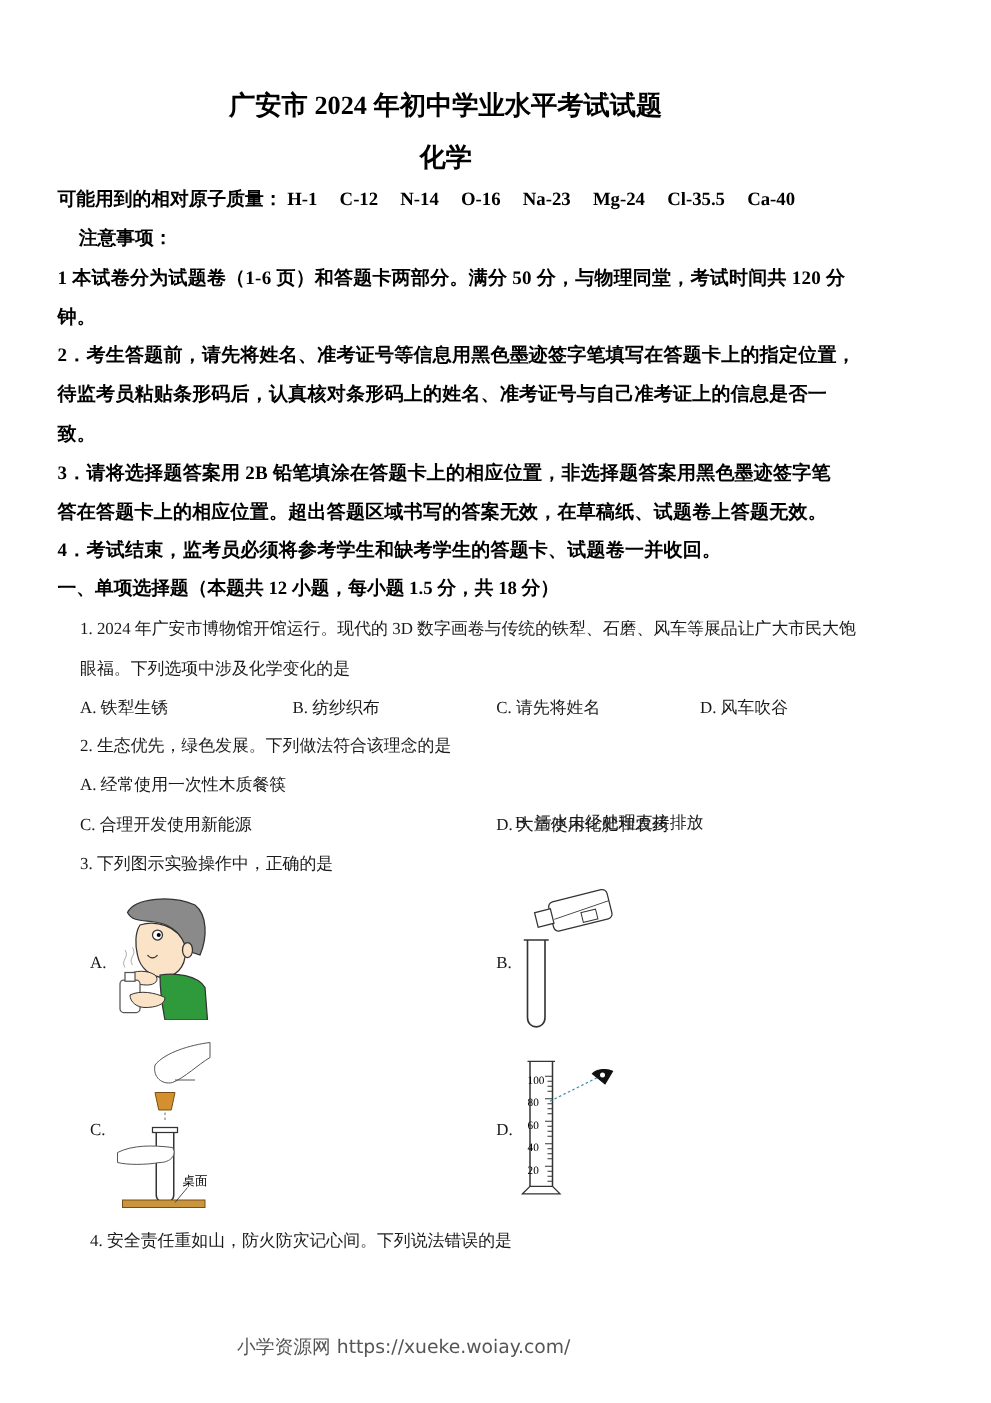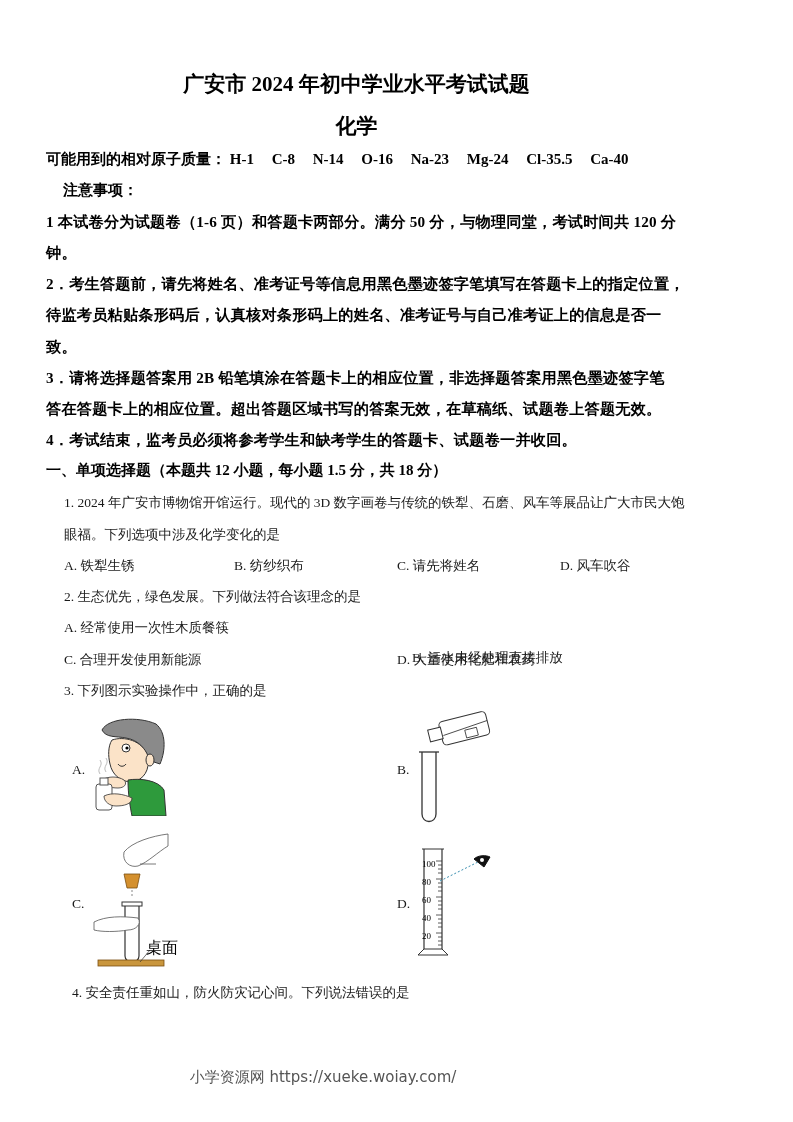--- a/index.html
+++ b/index.html
@@ -16,21 +16,21 @@
   </style>
 </head>
 <body class="serif">
 
 <div class="abs title" style="top:70px;">广安市 2024 年初中学业水平考试试题</div>
 <div class="abs title" style="top:112px;">化学</div>
 
 <div class="abs bold" style="left:46px; top:150px;">
   <span>可能用到的相对原子质量：</span>
   <span style="margin-right:14px;">H-1</span>
-  <span style="margin-right:14px;">C-8</span>
+  <span style="margin-right:14px;">C-12</span>
   <span style="margin-right:14px;">N-14</span>
   <span style="margin-right:14px;">O-16</span>
   <span style="margin-right:14px;">Na-23</span>
   <span style="margin-right:14px;">Mg-24</span>
   <span style="margin-right:14px;">Cl-35.5</span>
   <span>Ca-40</span>
 </div>
 
 <div class="abs bold" style="left:63px; top:181px;">注意事项：</div>
 <div class="abs note-line" style="top:212px;">1 本试卷分为试题卷（1-6 页）和答题卡两部分。满分 50 分，与物理同堂，考试时间共 120 分</div>
@@ -110,21 +110,21 @@
   <line x1="44" y1="58" x2="44" y2="66" stroke="#888" stroke-dasharray="2 2"></line>
 
   <rect x="34" y="70" width="20" height="4" fill="#fff" stroke="#333"></rect>
   <path d="M37 74 L 37 124 C 37 132, 51 132, 51 124 L 51 74" fill="none" stroke="#333" stroke-width="1.2"></path>
 
   <path d="M6 90 C 18 84, 34 84, 50 86 C 54 92, 48 98, 40 98 C 28 100, 14 100, 6 98 Z" fill="#fff" stroke="#555" stroke-width="0.8"></path>
 
   <rect x="10" y="128" width="66" height="6" fill="#c9963d" stroke="#7a4e10" stroke-width="0.8"></rect>
   <line x1="62" y1="118" x2="52" y2="130" stroke="#333" stroke-width="0.7"></line>
 </svg>
-<div class="abs" style="left:146px; top:938px; font-size:16px;text-align:right;">桌面</div>
+<div class="abs" style="left:146px; top:938px; font-size:10px;text-align:right;">桌面</div>
 
 <div class="abs q opt-label" style="left:397px; top:896px;">D.</div>
 <svg class="fig" style="left:414px; top:845px;" width="80" height="115" viewBox="0 0 80 115">
 
   <line x1="8" y1="4" x2="30" y2="4" stroke="#333"></line>
   <line x1="10" y1="4" x2="10" y2="104" stroke="#333" stroke-width="1.2"></line>
   <line x1="28" y1="4" x2="28" y2="104" stroke="#333" stroke-width="1.2"></line>
   <path d="M4 110 L 10 104 L 28 104 L 34 110 Z" fill="#fff" stroke="#333"></path>
 
   <g stroke="#333" stroke-width="0.8">

